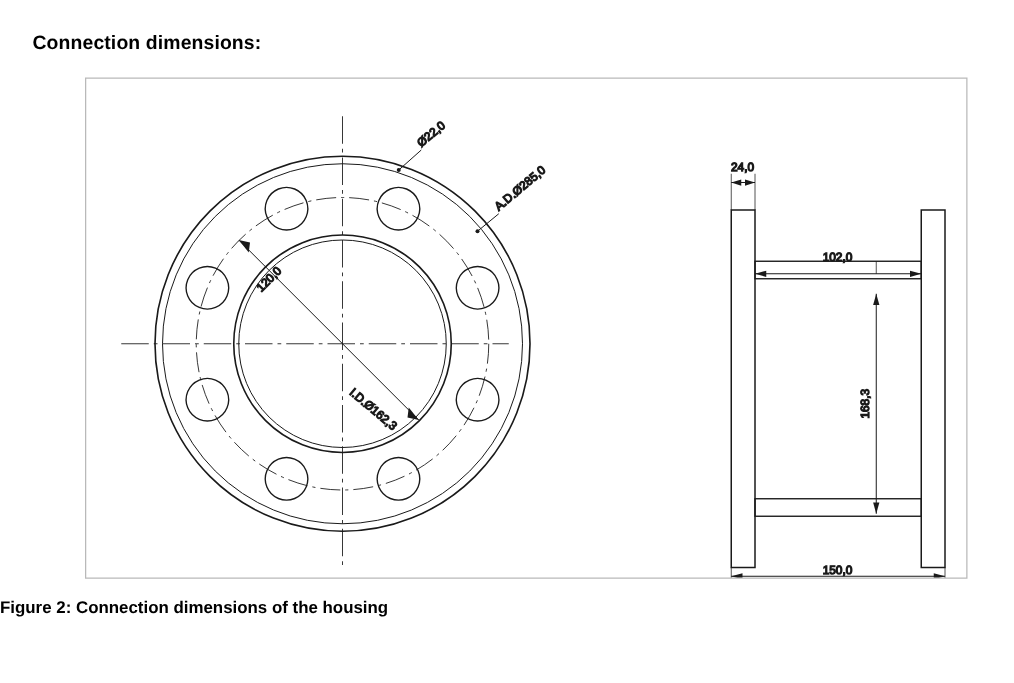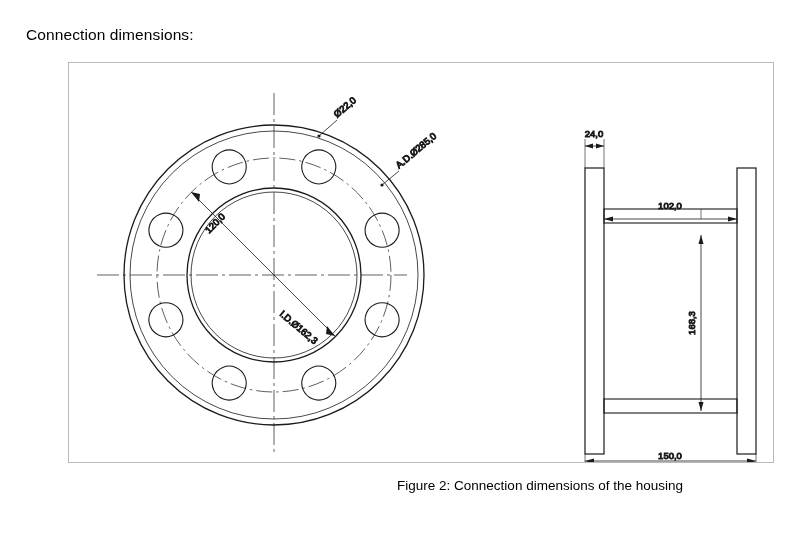--- a/index.html
+++ b/index.html
@@ -19,40 +19,41 @@
     position: absolute;
     left: 0; top: 0;
     width: 811px;
     height: 546px;
   }
   #heading {
     position: absolute;
     left: 26px;
     top: 26px;
     font-size: 15.5px;
-    font-weight: normal;
+    font-weight: bold;
     letter-spacing: 0.1px;
   }
   #figure-box {
     position: absolute;
     left: 68px;
     top: 62px;
     width: 706px;
     height: 401px;
     border: 1px solid #b9b9b9;
     background: #ffffff;
     box-sizing: border-box;
   }
   #figure-caption {
     position: absolute;
     left: 0;
     top: 478px;
     width: 683px;
-    text-align: right;
+    text-align: left;
     font-size: 13.5px;
+    font-weight: bold;
   }
   svg.drawing {
     position: absolute;
     left: 0;
     top: 0;
   }
   .lbl {
     font-family: "Liberation Sans", sans-serif;
     font-size: 9.5px;
     fill: #000000;

